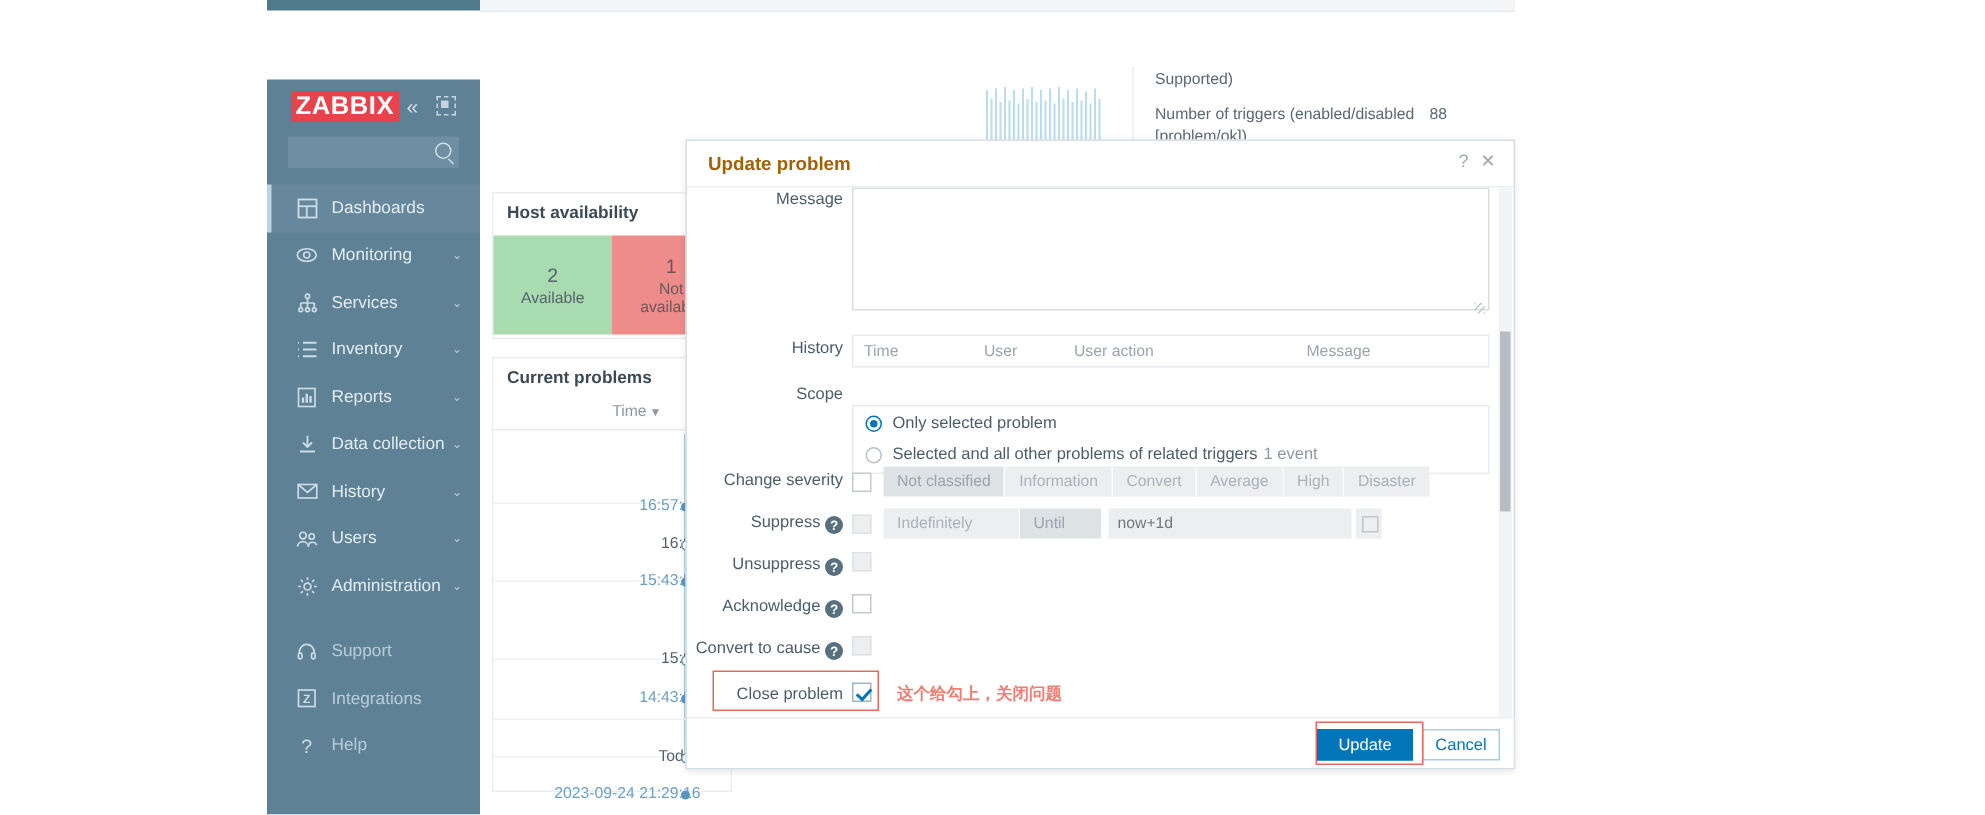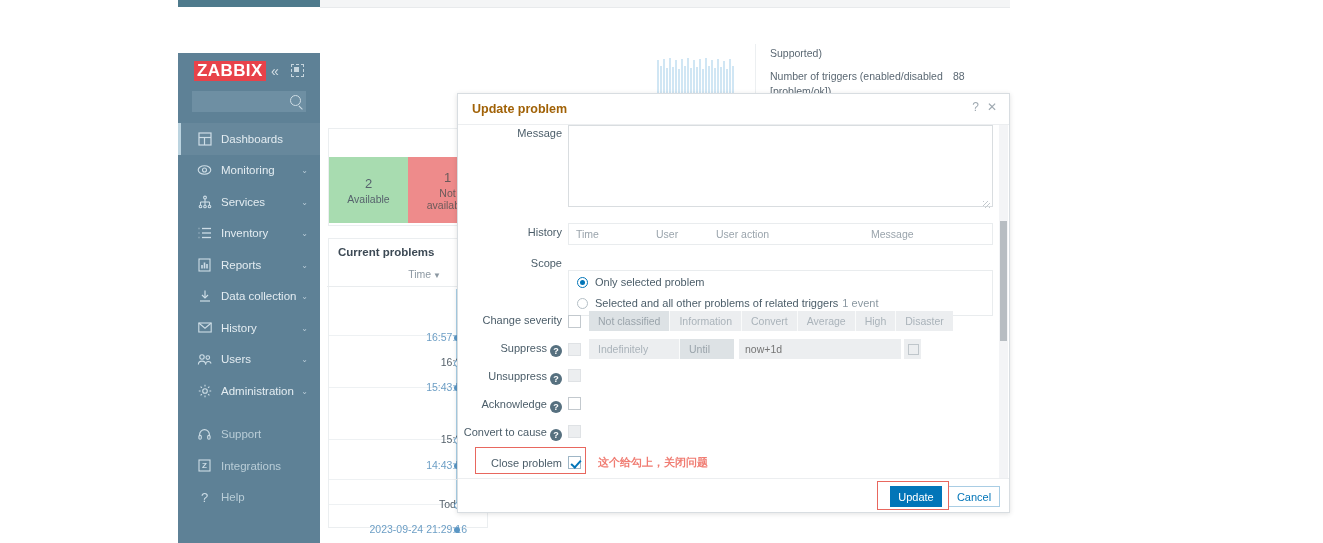--- a/index.html
+++ b/index.html
@@ -342,21 +342,21 @@
     border-top: 1px solid #eceef0;
     background: #ffffff;
   }
   .btn {
     position: absolute; top: 7px;
     height: 21px; line-height: 21px;
     font-size: 11px; text-align: center;
     box-sizing: border-box; cursor: pointer;
   }
   .btn-update {
-    right: 67px; width: 52px;
+    right: 67px; width: 64px;
     background: #0275b8; color: #ffffff; border: 1px solid #0275b8;
   }
   .btn-cancel {
     right: 9px; width: 52px;
     background: #ffffff; color: #0275b8; border: 1px solid #a9cde4;
   }
 
   .modal-scrollbar {
     position: absolute; right: 1px; top: 31px;
     width: 9px; height: 355px; background: #f3f4f6;
@@ -408,20 +408,21 @@
       </svg>
     </div>
     <div class="bg-divider"></div>
     <div class="bg-text-sup">Supported)</div>
     <div class="bg-text-trig">Number of triggers (enabled/disabled</div>
     <div class="bg-text-trig2">[problem/ok])</div>
     <div class="bg-text-num">88</div>
   </div>
 
   <div class="widget" id="widget-host-avail">
+    <div class="widget-title">Host availability</div>
     <div class="avail-cells">
       <div class="avail-cell avail-green">
         <div class="num">2</div>
         <div class="lbl">Available</div>
       </div>
       <div class="avail-cell avail-red">
         <div class="num">1</div>
         <div class="lbl" style="white-space:pre-line;text-align:center;line-height:12px;">Not
 available</div>
       </div>

